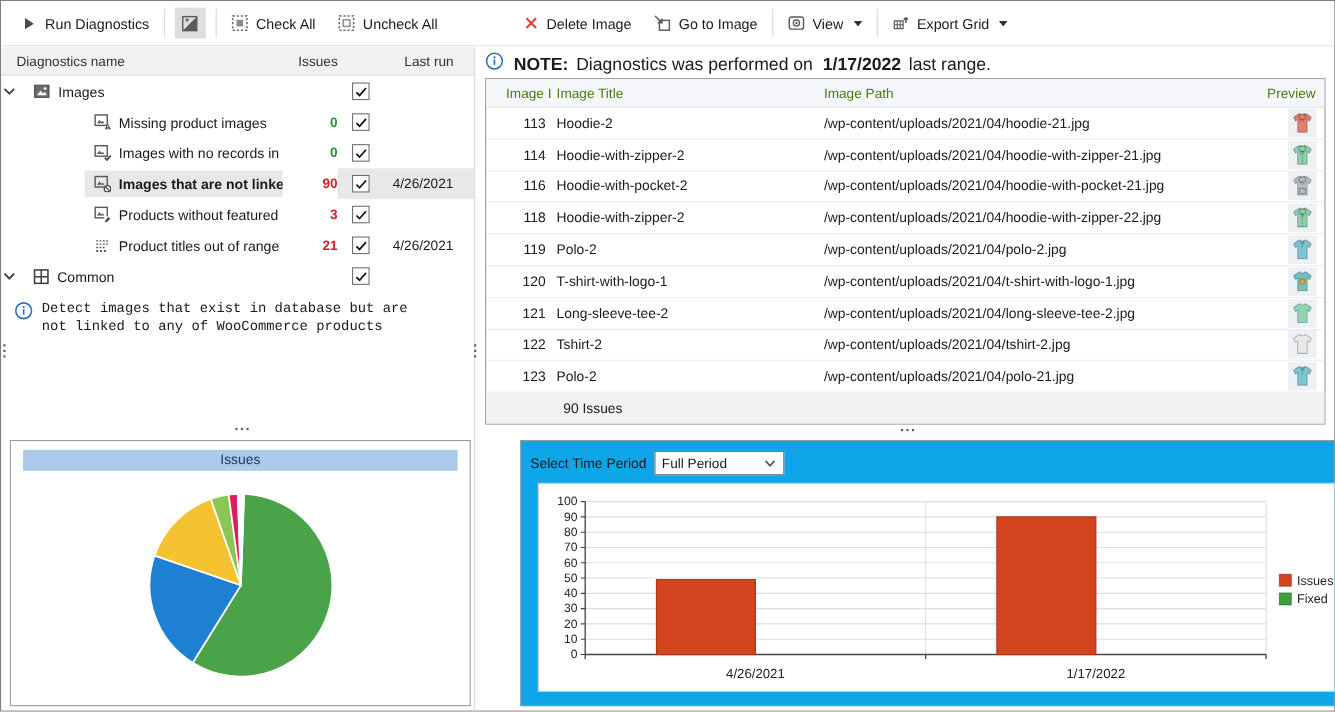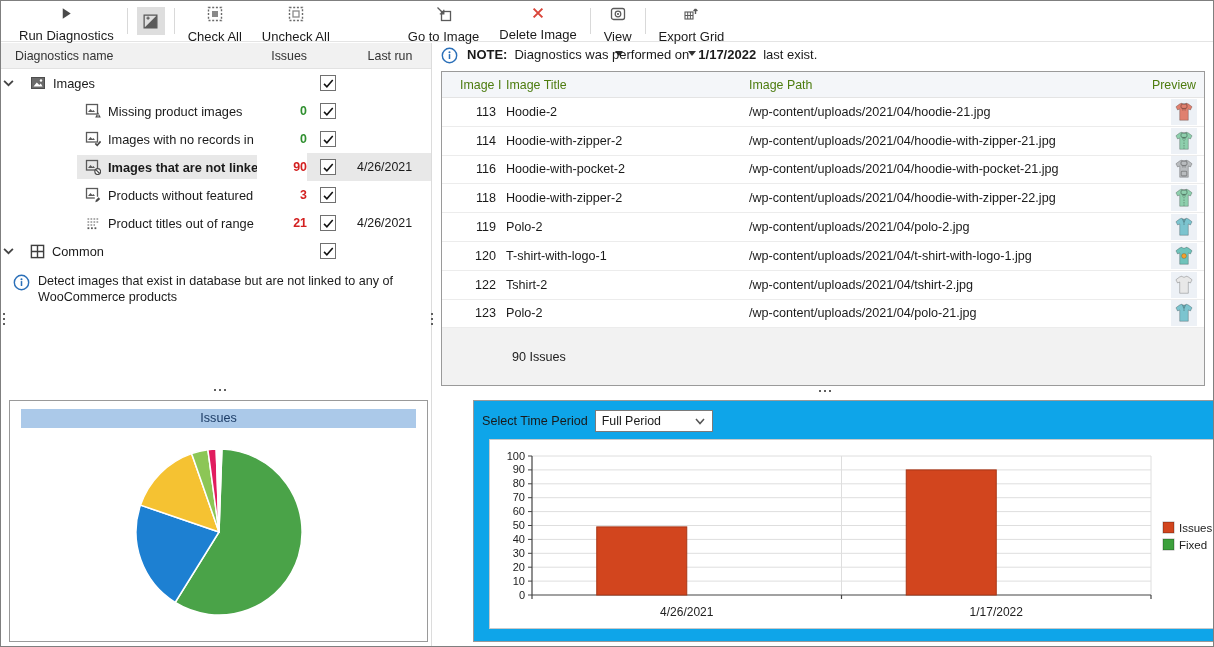--- a/index.html
+++ b/index.html
@@ -2,21 +2,21 @@
 <html><head>
 <meta charset="utf-8">
 <style>
   * { margin:0; padding:0; box-sizing:border-box; }
   html,body { background:#fff; }
   body { font-family:"Liberation Sans", sans-serif; color:#1a1a1a; }
   #window { position:relative; width:1214px; height:647px; border:1px solid #7f7f7f; background:#fff; overflow:hidden; font-size:13px; }
 
   
   #toolbar { position:absolute; left:0; top:0; right:0; height:41px; display:flex; align-items:center; padding-left:8px; border-bottom:1px solid #e4e4e4; background:#fff; }
-  .tb-btn { display:flex; align-items:center; gap:7px; padding:0 10px; height:30px; white-space:nowrap; cursor:default;flex-direction:column; }
+  .tb-btn { display:flex; align-items:center; gap:7px; padding:0 10px; height:30px; white-space:nowrap; cursor:default; }
   .tb-sep { width:1px; height:26px; background:#d9d9d9; margin:0 3px; }
   .tb-icon { display:flex; align-items:center; }
   .tb-square { width:28px; height:28px; display:flex; align-items:center; justify-content:center; background:#dedede; margin:0 6px; }
   .tb-caret { margin-left:2px; display:flex; align-items:center; }
   .tb-right { display:flex; align-items:center; margin-left:58px; }
 
   
   #left-col { position:absolute; left:0; top:42px; width:431px; bottom:0; border-right:1px solid #dcdcdc; }
   #tree-header { display:grid; grid-template-columns:1fr 50px 42px 82px; align-items:center; height:26px; background:#f1f1f1; border-bottom:1px solid #e2e2e2; color:#333; font-size:12.4px; }
   #tree-header .h-name { padding-left:14px; }
@@ -31,35 +31,35 @@
   .t-row.selected .t-inner { background:#e8e8e8; }
   .t-row.selected .t-label { font-weight:bold; }
   .t-row.selected .t-check, .t-row.selected .t-last { background:#e8e8e8; height:100%; }
   .t-icon { display:flex; align-items:center; flex:0 0 auto; }
   .t-issues { text-align:right; font-weight:bold; font-size:12.4px; }
   .t-check { display:flex; align-items:center; justify-content:center; }
   .t-last { font-size:12.4px; display:flex; align-items:center; padding-left:8px; color:#1a1a1a; }
   .cb { width:16px; height:16px; border:1px solid #707070; background:#fff; display:flex; align-items:center; justify-content:center; }
   #tree-info { display:flex; gap:8px; padding:8px 14px 0 12px; font-size:12.6px; line-height:1.3; align-items:flex-start; }
   #tree-info .ico { flex:0 0 auto; margin-top:1px; }
-  #tree-info .txt { max-width:360px; }
+  #tree-info .txt { max-width:360px;font-family:Liberation Mono, monospace; }
 
   
   .grip-v { position:absolute; display:flex; flex-direction:column; gap:3px; }
   .grip-h { position:absolute; display:flex; flex-direction:row; gap:3px; }
   .grip-dot { width:2px; height:2px; background:#5f5f5f; }
 
   
   #pie-panel { position:absolute; left:8px; top:357px; width:419px; height:242px; border:1px solid #9a9a9a; background:#fff; }
   #pie-title { margin:8px 11px 0 11px; height:19px; line-height:19px; text-align:center; background:#abc9e9; color:#1c3c66; font-size:12.6px; }
   #pie-wrap { position:absolute; left:0; top:28px; right:0; bottom:0; }
 
   
   #right-col { position:absolute; left:432px; top:42px; right:0; bottom:0; }
-  #note-bar { position:absolute; left:8px; top:4px; height:22px; display:flex; align-items:flex-start; gap:7px; font-size:13px; }
+  #note-bar { position:absolute; left:8px; top:4px; height:22px; display:flex; align-items:flex-end; gap:7px; font-size:16px; }
   #note-bar b { font-weight:bold; }
   #note-bar span { margin-right:2px; }
 
   #image-table { position:absolute; left:8px; top:28px; width:764px; height:315px; border:1px solid #9a9a9a; background:#fff; display:flex; flex-direction:column; }
   .tab-grid { display:grid; grid-template-columns:62px 243px 1fr 62px; align-items:center; }
   #table-header { height:26px; background:#f4f6f9; border-bottom:1px solid #e4e4e4; color:#4d7c0f; font-size:12.4px; }
   #table-header .c-id { padding-left:18px; overflow:hidden; white-space:nowrap; }
   #table-header .c-prev { text-align:right; padding-right:8px; }
   .tr { height:28.8px; border-bottom:1px solid #eceace; border-bottom-color:#ececec; font-size:12.6px; }
   .tr .c-id { text-align:right; padding-right:8px; }
@@ -115,34 +115,34 @@
             <rect x="1.5" y="1.5" width="13" height="13" fill="none" stroke="#6a6a6a" stroke-width="1.4" stroke-dasharray="2,1.7"></rect>
             <rect x="5" y="5" width="6" height="6" fill="none" stroke="#8a8a8a" stroke-width="1.3"></rect>
           </svg>
         </span>
       <span>Uncheck All</span>
     </div>
 
     <div class="tb-right">
       <div class="tb-btn">
         <span class="tb-icon">
+            <svg viewBox="0 0 16 16" width="14" height="14">
+              <path d="M3 3 L13 13 M13 3 L3 13" stroke="#d9453a" stroke-width="2.3" fill="none"></path>
+            </svg>
+          </span>
+        <span>Delete Image</span>
+      </div>
+      <div class="tb-btn">
+        <span class="tb-icon">
             <svg viewBox="0 0 16 16" width="16" height="16">
               <rect x="5.5" y="5.5" width="9" height="9" fill="none" stroke="#5a5a5a" stroke-width="1.3"></rect>
               <path d="M1.5 1.5 L7.8 7.8 M7.8 3.8 V7.8 H3.8" fill="none" stroke="#5a5a5a" stroke-width="1.3"></path>
             </svg>
           </span>
         <span>Go to Image</span>
-      </div>
-      <div class="tb-btn">
-        <span class="tb-icon">
-            <svg viewBox="0 0 16 16" width="14" height="14">
-              <path d="M3 3 L13 13 M13 3 L3 13" stroke="#d9453a" stroke-width="2.3" fill="none"></path>
-            </svg>
-          </span>
-        <span>Delete Image</span>
       </div>
       <div class="tb-sep"></div>
       <div class="tb-btn">
         <span class="tb-icon">
             <svg viewBox="0 0 16 16" width="16" height="16">
               <rect x="1.5" y="2.5" width="13" height="11" rx="2" fill="none" stroke="#5a5a5a" stroke-width="1.3"></rect>
               <circle cx="8" cy="8" r="2.8" fill="none" stroke="#5a5a5a" stroke-width="1.2"></circle>
               <circle cx="8" cy="8" r="1.1" fill="#5a5a5a"></circle>
             </svg>
           </span>
@@ -381,21 +381,21 @@
   <div id="right-col">
     <div id="note-bar">
       <span class="ico"><svg viewBox="0 0 18 18" width="17" height="17">
             <circle cx="9" cy="9" r="7.6" fill="none" stroke="#2a6fb8" stroke-width="1.5"></circle>
             <circle cx="9" cy="5.5" r="1.1" fill="#2a6fb8"></circle>
             <rect x="8.2" y="7.5" width="1.6" height="5.2" fill="#2a6fb8"></rect>
           </svg></span>
       <b>NOTE:</b>
       <span>Diagnostics was performed on</span>
       <b>1/17/2022</b>
-      <span>last exist.</span>
+      <span>last range.</span>
     </div>
 
     <div id="image-table">
       <div id="table-header" class="tab-grid">
         <div class="c-id">Image I</div>
         <div class="c-title">Image Title</div>
         <div class="c-path">Image Path</div>
         <div class="c-prev">Preview</div>
       </div>
       <div id="table-body">
@@ -474,20 +474,32 @@
           </div>
           <div class="tr tab-grid">
             <div class="c-id">120</div>
             <div class="c-title">T-shirt-with-logo-1</div>
             <div class="c-path">/wp-content/uploads/2021/04/t-shirt-with-logo-1.jpg</div>
             <div class="c-prev">
               <span class="thumb">
                 <svg viewBox="0 0 24 24" width="22" height="22">
                   <path d="M7 3.4 L9.6 2.3 C9.8 3.9 14.2 3.9 14.4 2.3 L17 3.4 L20.8 6.3 L19 9.8 L16.7 8.7 L16.7 21 L7.3 21 L7.3 8.7 L5 9.8 L3.2 6.3 Z" fill="#6fc3bb" stroke="rgba(0,0,0,0.25)" stroke-width="1"></path>
                   <circle cx="12" cy="12" r="2.7" fill="#f0a030" stroke="rgba(0,0,0,0.2)"></circle>
+                </svg>
+              </span>
+            </div>
+          </div>
+          <div class="tr tab-grid">
+            <div class="c-id">121</div>
+            <div class="c-title">Long-sleeve-tee-2</div>
+            <div class="c-path">/wp-content/uploads/2021/04/long-sleeve-tee-2.jpg</div>
+            <div class="c-prev">
+              <span class="thumb">
+                <svg viewBox="0 0 24 24" width="22" height="22">
+                  <path d="M7 3.4 L9.6 2.3 C9.8 3.9 14.2 3.9 14.4 2.3 L17 3.4 L20.8 6.3 L19 9.8 L16.7 8.7 L16.7 21 L7.3 21 L7.3 8.7 L5 9.8 L3.2 6.3 Z" fill="#8fd6b4" stroke="rgba(0,0,0,0.25)" stroke-width="1"></path>
                 </svg>
               </span>
             </div>
           </div>
           <div class="tr tab-grid">
             <div class="c-id">122</div>
             <div class="c-title">Tshirt-2</div>
             <div class="c-path">/wp-content/uploads/2021/04/tshirt-2.jpg</div>
             <div class="c-prev">
               <span class="thumb">

